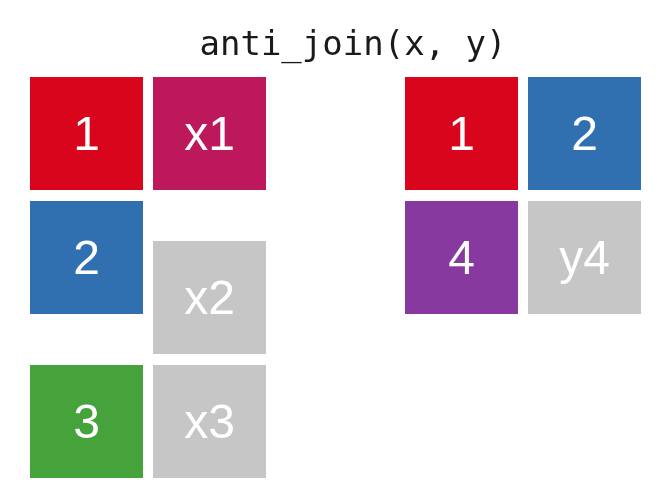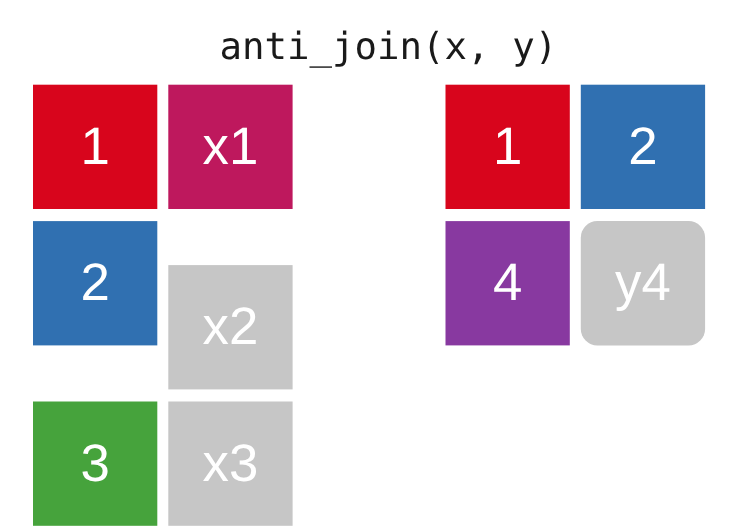--- a/index.html
+++ b/index.html
@@ -62,16 +62,16 @@
     <div class="cell" style="background: rgb(48, 112, 177);">2</div>
     <div class="cell" style="background: rgb(198, 198, 198); margin-top: 40px;">x2</div>
     <div class="cell" style="background: rgb(70, 163, 60);">3</div>
     <div class="cell" style="background: rgb(198, 198, 198);">x3</div>
   </div>
 
   <div class="join-table right">
     <div class="cell" style="background: rgb(216, 5, 28);">1</div>
     <div class="cell" style="background: rgb(48, 112, 177);">2</div>
     <div class="cell" style="background: rgb(136, 57, 160);">4</div>
-    <div class="cell" style="background: rgb(198, 198, 198); border-radius: 15px;">y4</div>
+    <div class="cell" style="background: rgb(198, 198, 198);">y4</div>
   </div>
 
 </div>
 
 </body></html>

